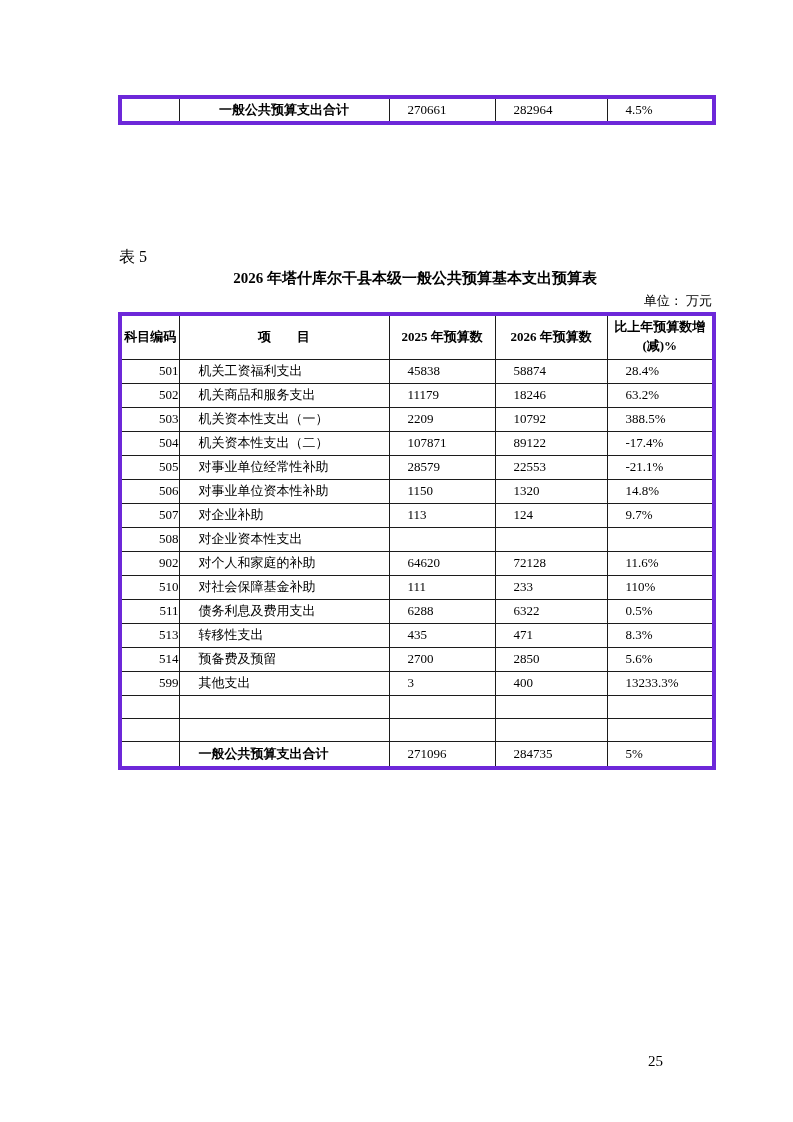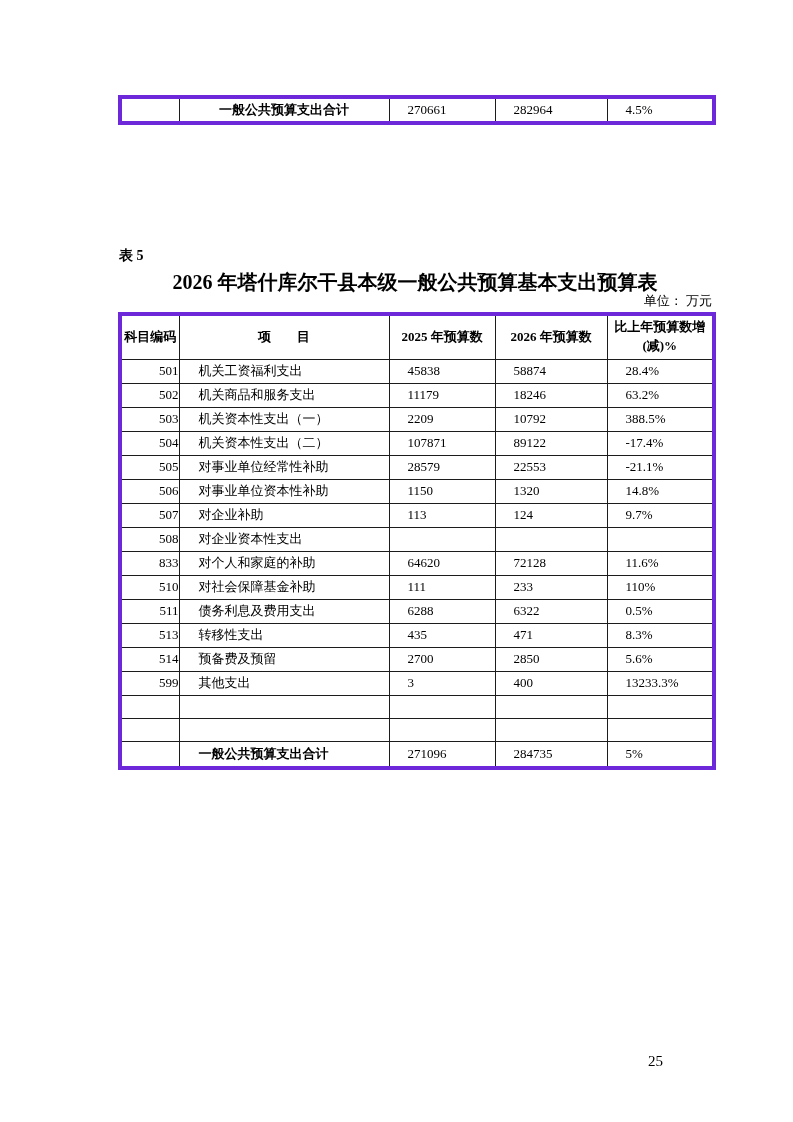--- a/index.html
+++ b/index.html
@@ -32,26 +32,25 @@
     padding: 0;
   }
 
   
   .frag-table { position: absolute; top: 95px; left: 118px; }
   .frag-table td { height: 26px; }
 
   
   .table-caption {
     position: absolute; top: 247px; left: 119px;
-    font-size: 14px;
-    font-weight: bold;
+    font-size: 16px;
   }
   .table-title {
     position: absolute; top: 269px; left: 118px; width: 594px;
-    text-align: center; font-weight: bold; font-size: 20px;
+    text-align: center; font-weight: bold; font-size: 15px;
   }
   .unit-label {
     position: absolute; top: 292px; left: 118px; width: 594px;
     text-align: right; font-size: 13px;
   }
 
   
   .main-table { position: absolute; top: 312px; left: 118px; }
   .main-table th {
     height: 45px;
@@ -174,21 +173,21 @@
         <td class="cell-num">9.7%</td>
       </tr>
       <tr>
         <td class="cell-code">508</td>
         <td class="cell-item">对企业资本性支出</td>
         <td class="cell-num"></td>
         <td class="cell-num"></td>
         <td class="cell-num"></td>
       </tr>
       <tr>
-        <td class="cell-code">833</td>
+        <td class="cell-code">902</td>
         <td class="cell-item">对个人和家庭的补助</td>
         <td class="cell-num">64620</td>
         <td class="cell-num">72128</td>
         <td class="cell-num">11.6%</td>
       </tr>
       <tr>
         <td class="cell-code">510</td>
         <td class="cell-item">对社会保障基金补助</td>
         <td class="cell-num">111</td>
         <td class="cell-num">233</td>

